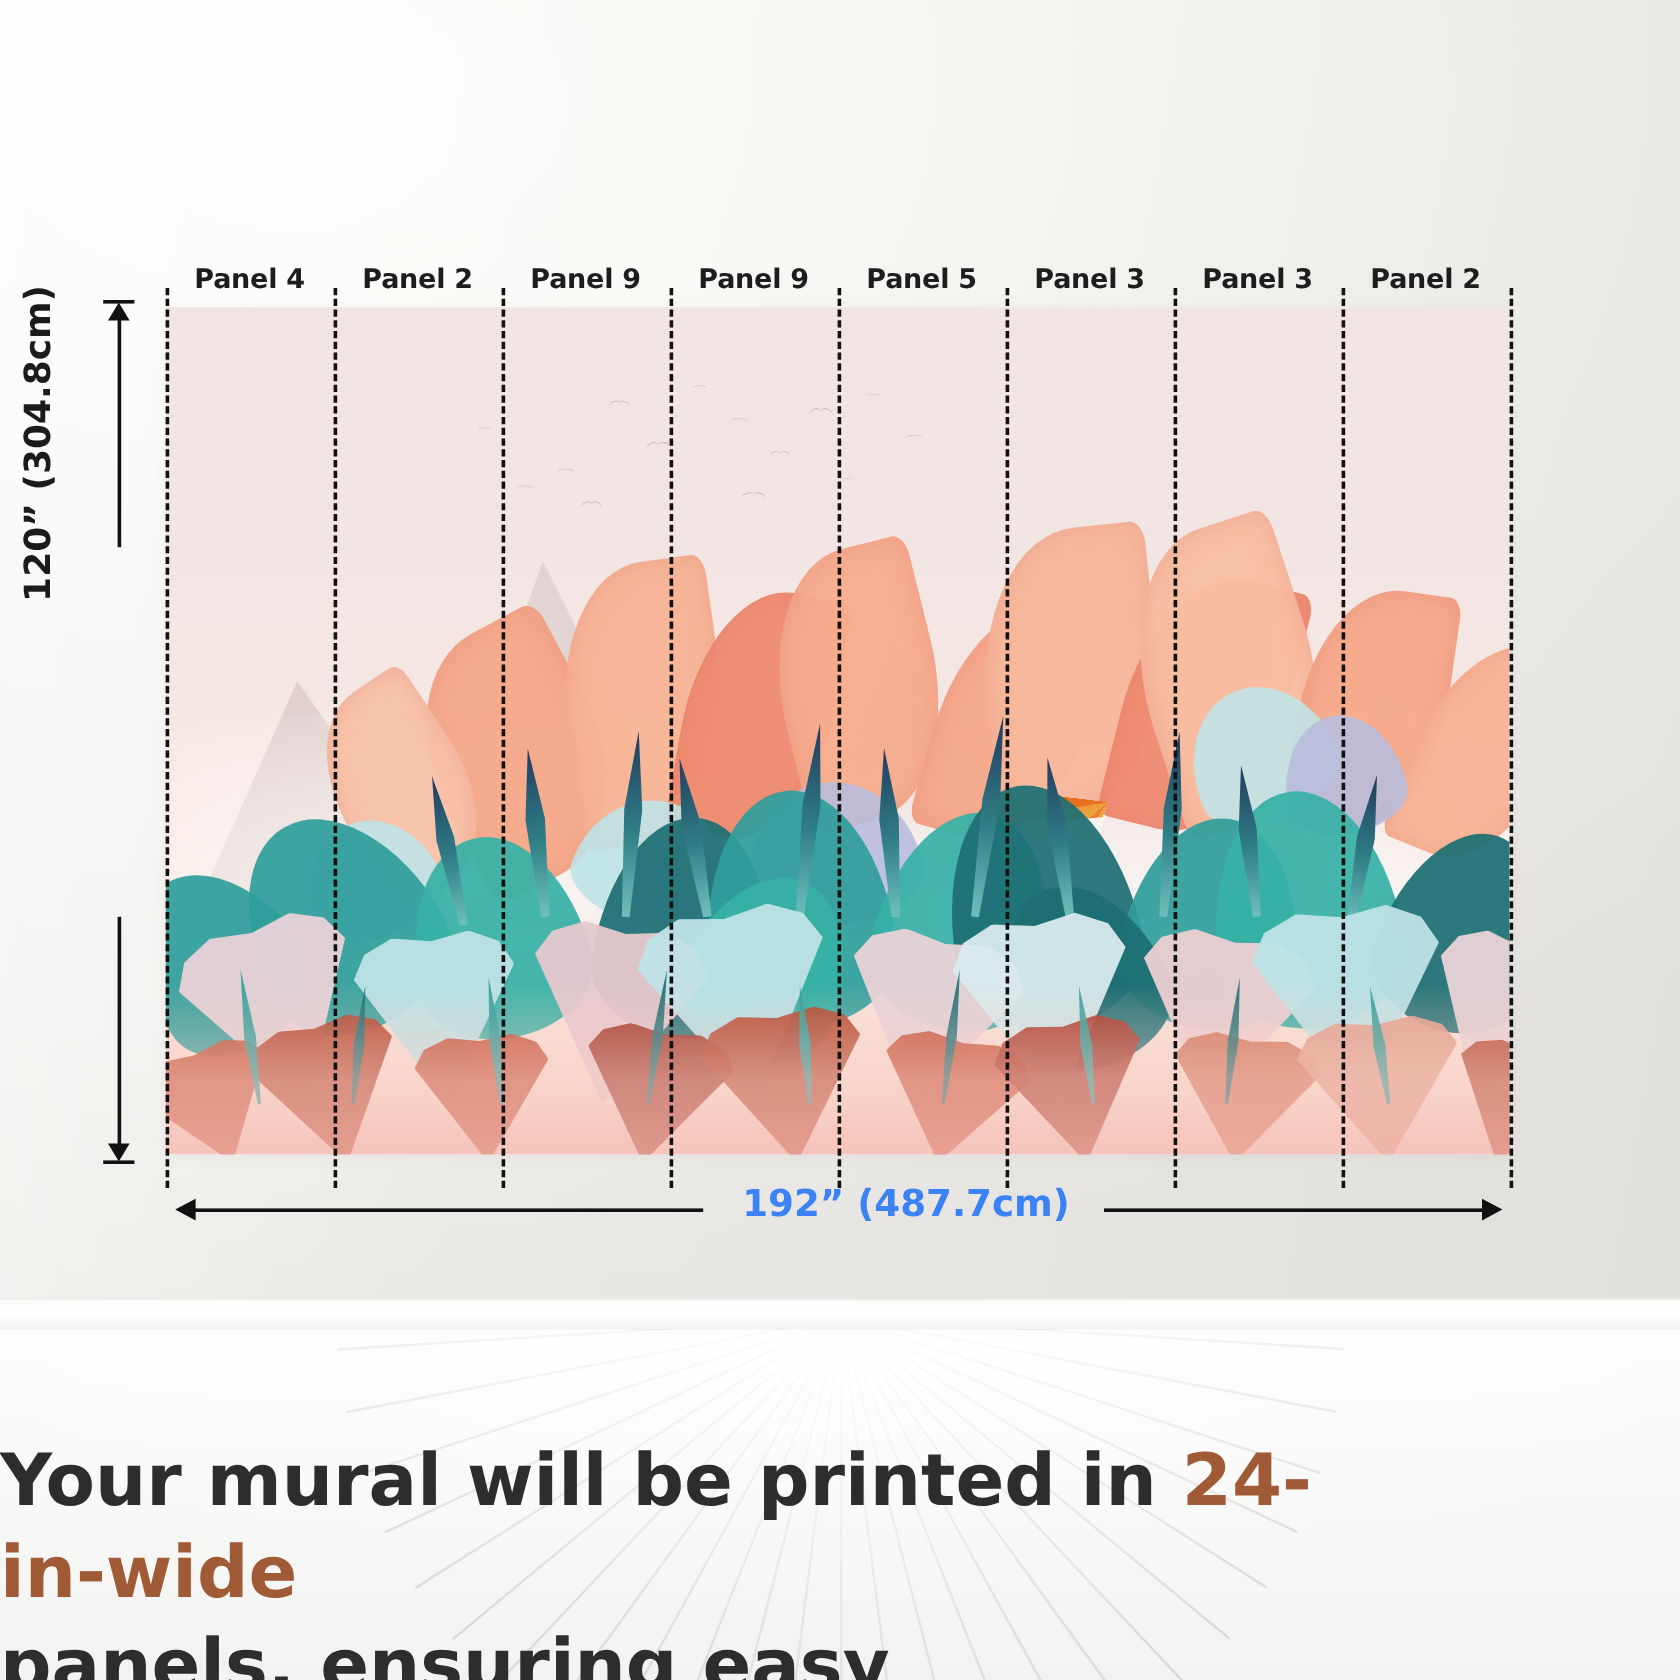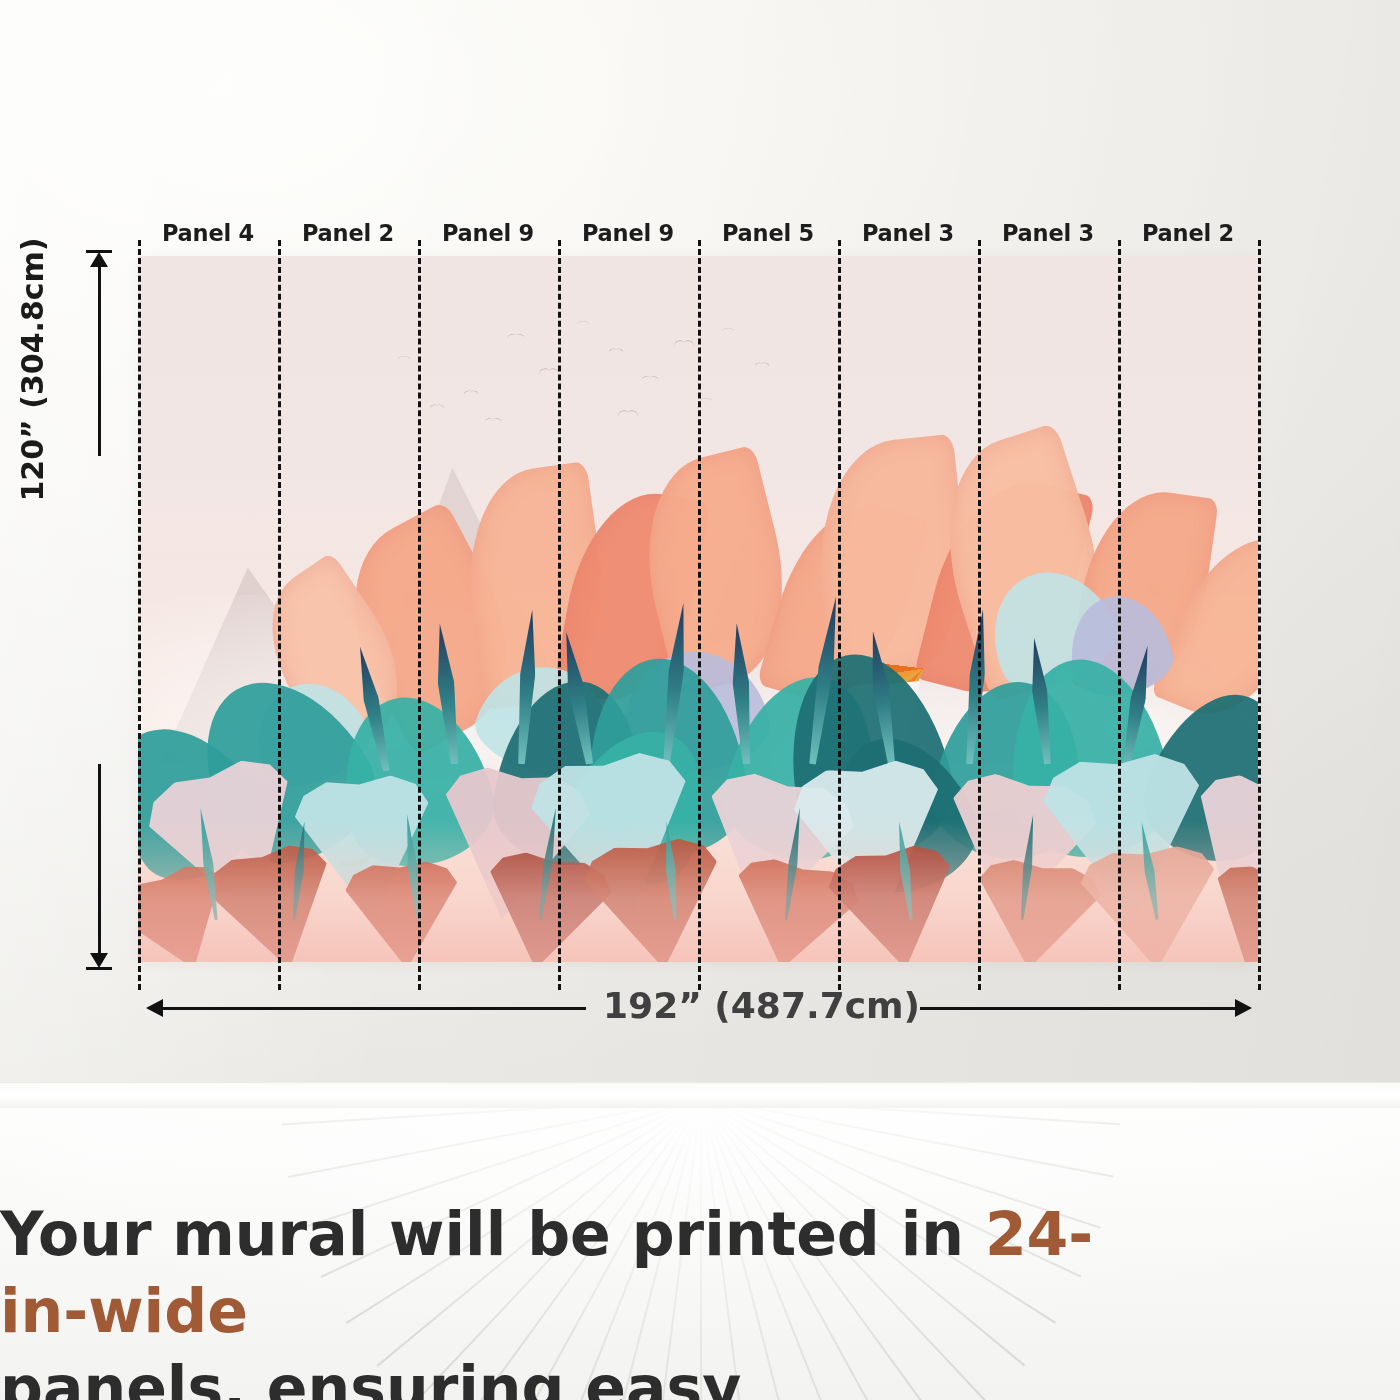--- a/index.html
+++ b/index.html
@@ -157,22 +157,22 @@
   }
 
   .dim-h{position:absolute;left:140px;top:994px;width:1118px;height:30px;}
   .dim-h .seg{position:absolute;top:13px;height:2.6px;background:#111;}
   .dim-h .seg.left{left:22px;width:424px;}
   .dim-h .seg.right{left:780px;width:316px;}
   .dim-h .ah{position:absolute;top:5px;width:0;height:0;border-top:9px solid transparent;border-bottom:9px solid transparent;}
   .dim-h .ah.l{left:6px;border-right:17px solid #111;}
   .dim-h .ah.r{right:6px;border-left:17px solid #111;}
   .dim-h-label{
-    position:absolute;left:450px;top:-9px;width:330px;text-align:right;
-    font-size:36px;font-weight:700;color:#404040;
+    position:absolute;left:450px;top:-9px;width:330px;text-align:center;
+    font-size:31px;font-weight:700;color:#3b82f6;
     font-family:"DejaVu Sans", sans-serif;white-space:nowrap;
   }
 
   
   .caption{
     position:absolute;left:0;top:1196px;width:1144px;text-align:left;
     font-size:60px;font-weight:700;color:#2d2d2d;line-height:1.28;
     font-family:"DejaVu Sans", sans-serif;
   }
   .caption .hl{color:#a05a35;}

